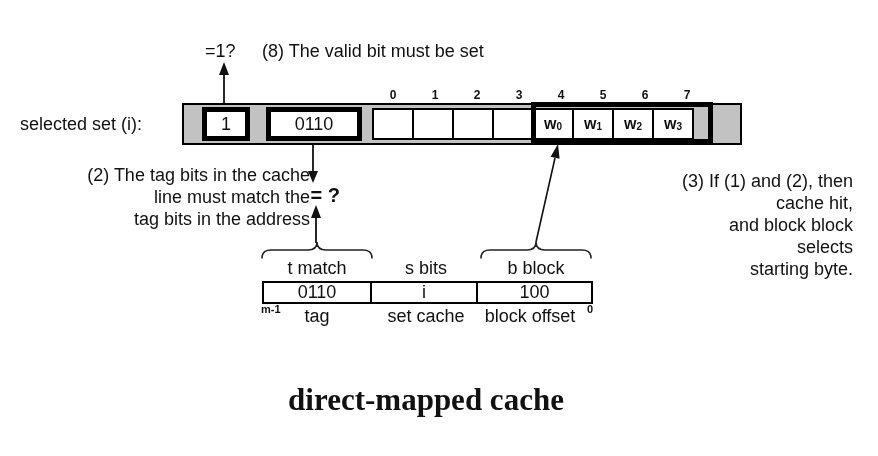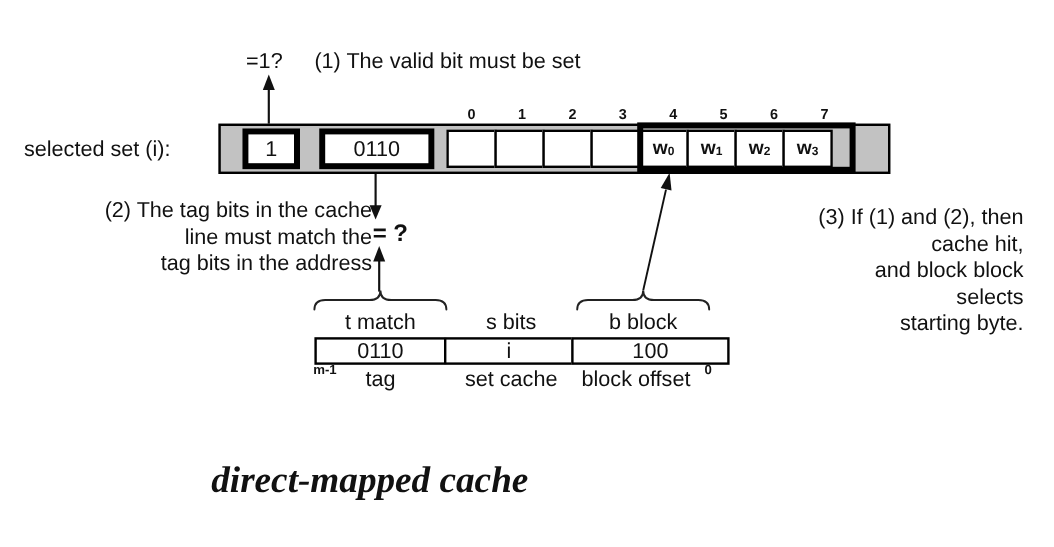--- a/index.html
+++ b/index.html
@@ -30,22 +30,22 @@
   .bytes span{width:42px;text-align:center;font-size:12px;font-weight:bold;line-height:14px;}
 
   
   .addr{left:262px;top:281px;display:flex;}
   .acell{height:23px;box-sizing:border-box;border:2px solid #000;background:#fff;margin-left:-2px;
          display:flex;align-items:center;justify-content:center;font-size:18px;}
   .acell:first-child{margin-left:0;}
   .bits-label,.field-label{font-size:18px;line-height:18px;text-align:center;}
   .tiny{font-size:11px;font-weight:bold;line-height:11px;}
 
-  .caption{left:176px;top:382px;width:500px;text-align:left;
-           font-family:"Liberation Serif",serif;font-style:italic;font-weight:bold;font-size:31px;}
+  .caption{left:176px;top:382px;width:500px;text-align:center;
+           font-family:"Liberation Serif",serif;font-weight:bold;font-size:31px;}
 </style>
 </head>
 <body>
 
 <div class="canvas">
 
   <svg class="overlay" width="878" height="456" viewBox="0 0 878 456">
 
     <line x1="224" y1="112" x2="224" y2="72" stroke="#111" stroke-width="1.8"></line>
     <polygon points="224,62 219,75 229,75" fill="#111"></polygon>
@@ -58,21 +58,21 @@
 
     <path d="M262 258 Q262 250 271 250 L308 250 Q317 250 317 242 Q317 250 326 250 L363 250 Q372 250 372 258" fill="none" stroke="#222" stroke-width="1.6" stroke-linecap="round"></path>
 
     <path d="M481 258 Q481 250 490 250 L527 250 Q536 250 536 242 Q536 250 545 250 L582 250 Q591 250 591 258" fill="none" stroke="#222" stroke-width="1.6" stroke-linecap="round"></path>
 
     <line x1="536" y1="242" x2="555" y2="158" stroke="#111" stroke-width="1.6"></line>
     <polygon points="558,144 559.6,158.7 550.6,156.7" fill="#111"></polygon>
   </svg>
 
   <div class="abs txt" style="left:205px;top:40px;">=1?</div>
-  <div class="abs txt" style="left:262px;top:40px;">(1) The valid bit must be set</div>
+  <div class="abs txt" style="left:262px;top:40px;">(8) The valid bit must be set</div>
 
   <div class="abs bytes">
     <span>0</span>
     <span>1</span>
     <span>2</span>
     <span>3</span>
     <span>4</span>
     <span>5</span>
     <span>6</span>
     <span>7</span>
@@ -127,21 +127,21 @@
     <div>starting byte.</div>
   </div>
 
   <div class="abs bits-label" style="left:262px;top:259px;width:110px;">t match</div>
   <div class="abs bits-label" style="left:372px;top:259px;width:108px;">s bits</div>
   <div class="abs bits-label" style="left:480px;top:259px;width:112px;">b block</div>
 
   <div class="abs addr">
     <div class="acell" style="width:110px;">0110</div>
     <div class="acell" style="width:108px;">i</div>
-    <div class="acell" style="width:132px;">100</div>
+    <div class="acell" style="width:117px;">100</div>
   </div>
 
   <div class="abs tiny" style="left:261px;top:304px;">m-1</div>
   <div class="abs field-label" style="left:262px;top:307px;width:110px;">tag</div>
   <div class="abs field-label" style="left:372px;top:307px;width:108px;">set cache</div>
   <div class="abs field-label" style="left:474px;top:307px;width:112px;">block offset</div>
   <div class="abs tiny" style="left:587px;top:304px;">0</div>
 
   <div class="abs caption">direct-mapped cache</div>
 

